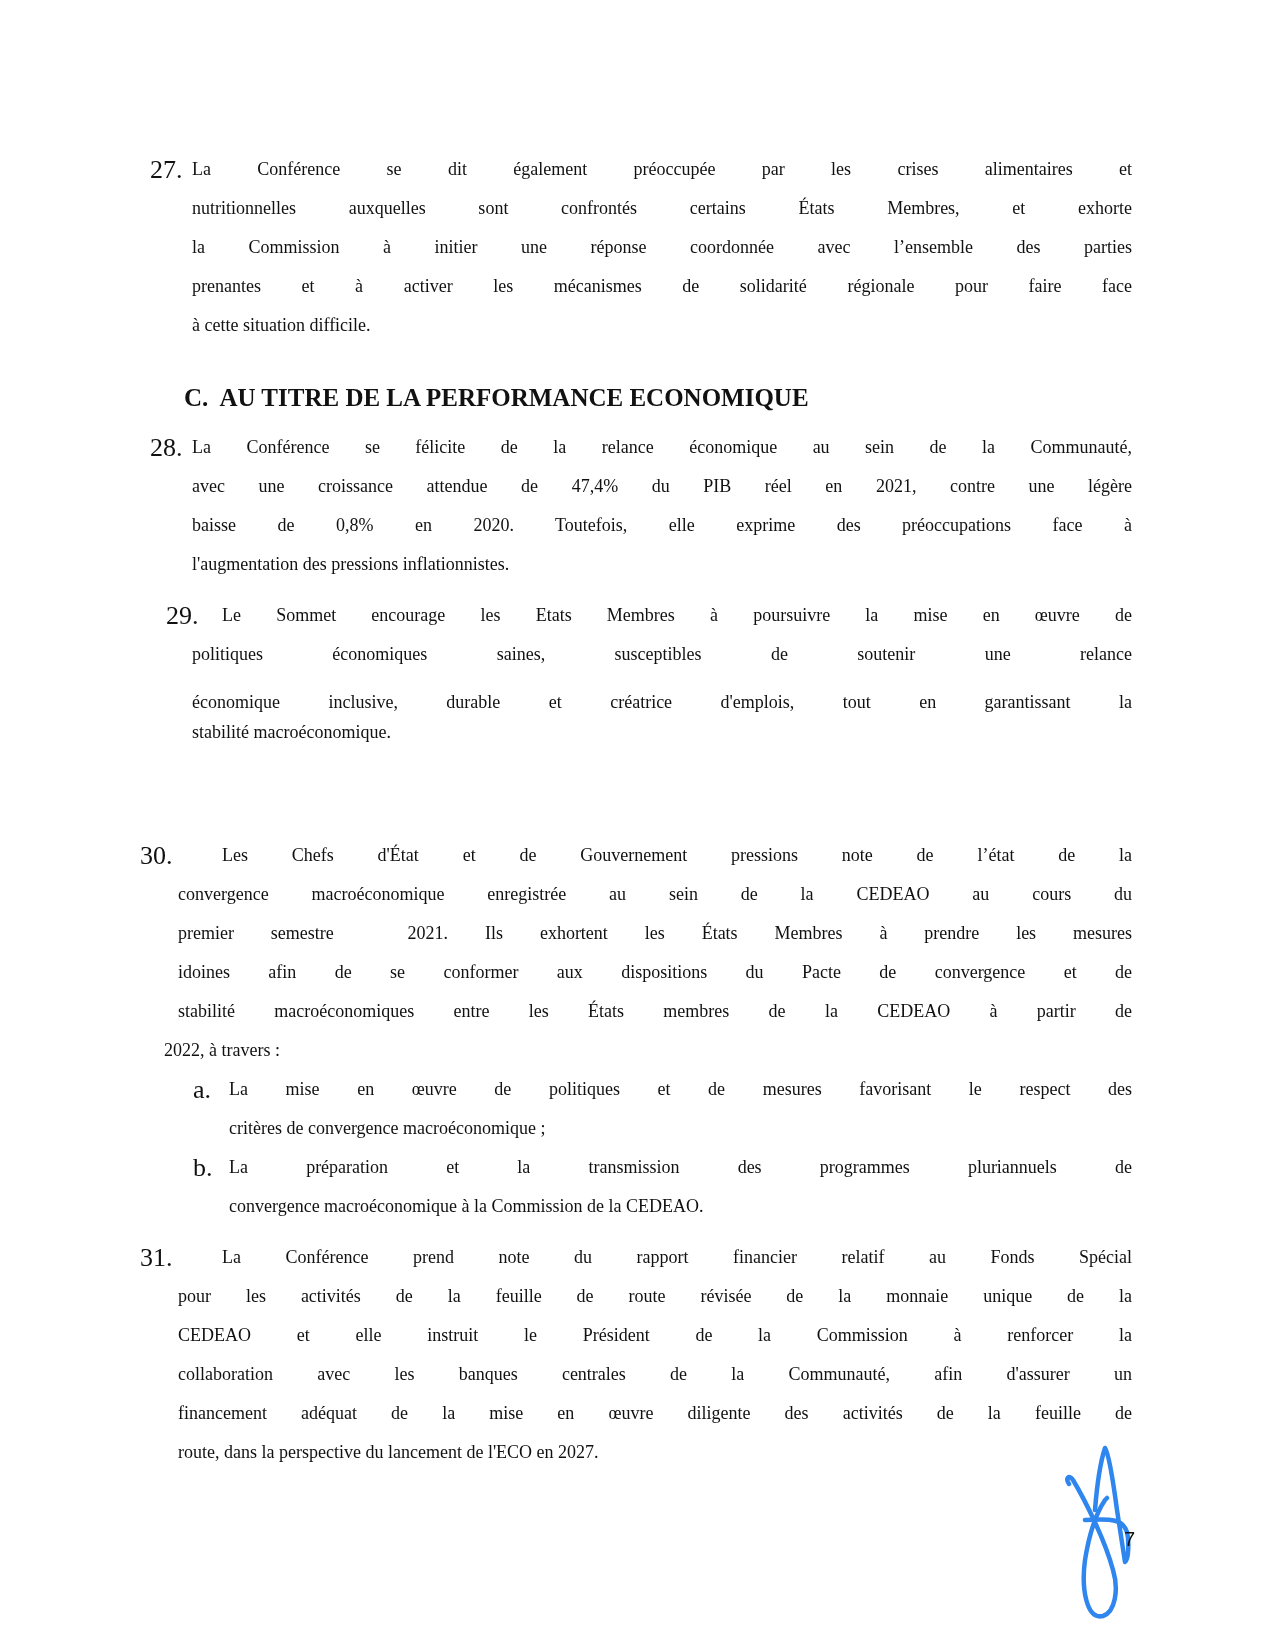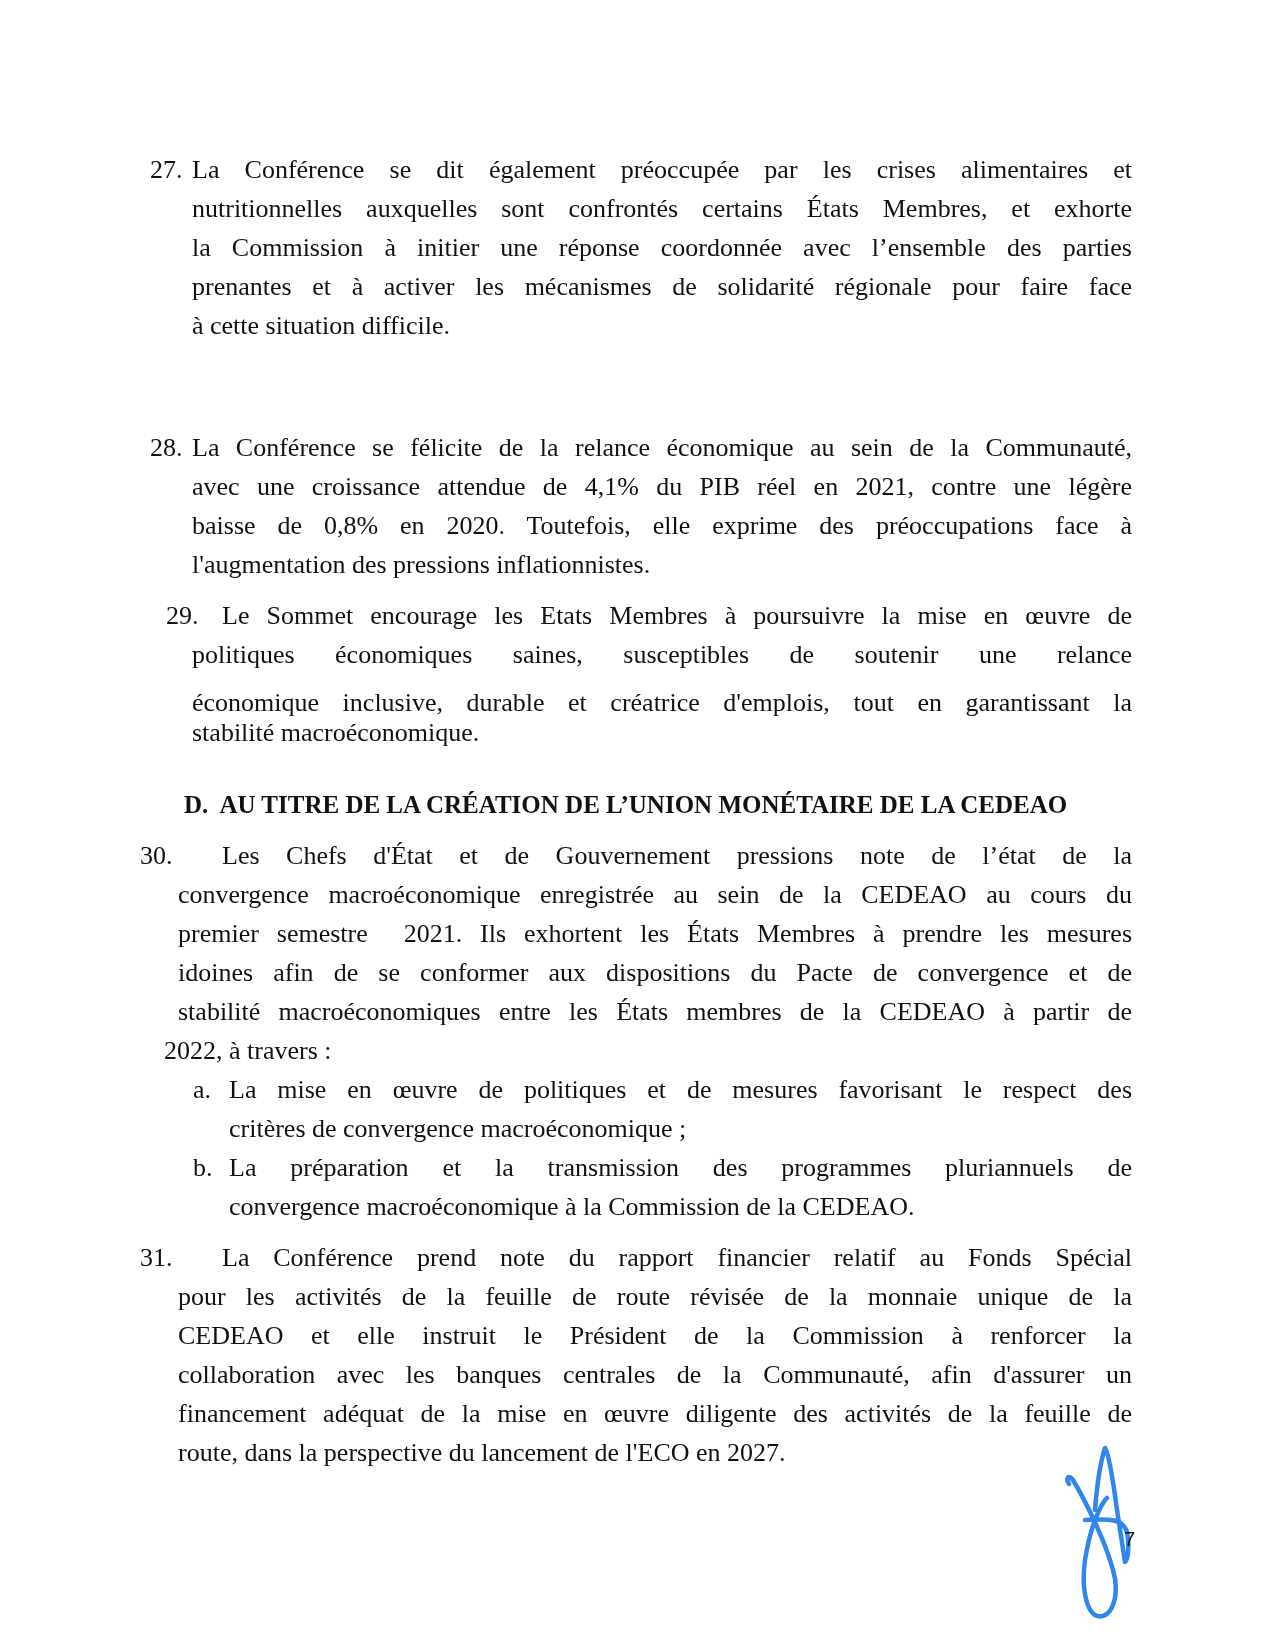--- a/index.html
+++ b/index.html
@@ -1,57 +1,57 @@
 <!DOCTYPE html>
 <html><head>
 <meta charset="utf-8">
 <style>
   html, body { margin:0; padding:0; background:#ffffff; }
   body { width:1275px; height:1650px; position:relative; overflow:hidden;
          font-family:"Liberation Serif", "DejaVu Serif", serif; color:#111; }
   .page { position:absolute; left:0; top:0; width:1275px; height:1522px; }
-  .line { position:absolute; font-size:26px; line-height:39px; white-space:nowrap; }
+  .line { position:absolute; font-size:18px; line-height:39px; white-space:nowrap; }
   .just { text-align:justify; text-align-last:justify; }
   .num { position:absolute; font-size:26px; line-height:39px; }
   .heading { position:absolute; font-size:25px; font-weight:bold; line-height:39px; white-space:nowrap; }
   .pagenum { position:absolute; font-family:"Liberation Sans","DejaVu Sans",sans-serif; font-size:20px; }
   .sig { position:absolute; }
 </style>
 </head>
 <body>
 
 <div class="page">
 
   <div>
     <span class="num" style="left:150px;top:150px;">27.</span>
     <div class="line just" style="left:192px;top:150px;width:940px;">La Conférence se dit également préoccupée par les crises alimentaires et</div>
     <div class="line just" style="left:192px;top:189px;width:940px;">nutritionnelles auxquelles sont confrontés certains États Membres, et exhorte</div>
     <div class="line just" style="left:192px;top:228px;width:940px;">la Commission à initier une réponse coordonnée avec l’ensemble des parties</div>
     <div class="line just" style="left:192px;top:267px;width:940px;">prenantes et à activer les mécanismes de solidarité régionale pour faire face</div>
     <div class="line" style="left:192px;top:306px;">à cette situation difficile.</div>
   </div>
 
+  <div class="heading" style="left:184px;top:378px;white-space:pre;">C.  AU TITRE DE LA PERFORMANCE ECONOMIQUE</div>
 
   <div>
     <span class="num" style="left:150px;top:428px;">28.</span>
     <div class="line just" style="left:192px;top:428px;width:940px;">La Conférence se félicite de la relance économique au sein de la Communauté,</div>
-    <div class="line just" style="left:192px;top:467px;width:940px;">avec une croissance attendue de 4,1% du PIB réel en 2021, contre une légère</div>
+    <div class="line just" style="left:192px;top:467px;width:940px;">avec une croissance attendue de 47,4% du PIB réel en 2021, contre une légère</div>
     <div class="line just" style="left:192px;top:506px;width:940px;">baisse de 0,8% en 2020. Toutefois, elle exprime des préoccupations face à</div>
     <div class="line" style="left:192px;top:545px;">l'augmentation des pressions inflationnistes.</div>
   </div>
 
   <div>
     <span class="num" style="left:166px;top:596px;">29.</span>
     <div class="line just" style="left:222px;top:596px;width:910px;">Le Sommet encourage les Etats Membres à poursuivre la mise en œuvre de</div>
     <div class="line just" style="left:192px;top:635px;width:940px;">politiques économiques saines, susceptibles de soutenir une relance</div>
     <div class="line just" style="left:192px;top:655px;width:940px;margin-top:28px;">économique inclusive, durable et créatrice d'emplois, tout en garantissant la</div>
     <div class="line" style="left:192px;top:713px;">stabilité macroéconomique.</div>
   </div>
 
-  <div class="heading" style="left:184px;top:785px;white-space:pre;">D.  AU TITRE DE LA CRÉATION DE L’UNION MONÉTAIRE DE LA CEDEAO</div>
 
   <div>
     <span class="num" style="left:140px;top:836px;">30.</span>
     <div class="line just" style="left:222px;top:836px;width:910px;">Les Chefs d'État et de Gouvernement pressions note de l’état de la</div>
     <div class="line just" style="left:178px;top:875px;width:954px;">convergence macroéconomique enregistrée au sein de la CEDEAO au cours du</div>
     <div class="line just" style="left:178px;top:914px;width:954px;white-space:pre;">premier semestre  2021. Ils exhortent les États Membres à prendre les mesures</div>
     <div class="line just" style="left:178px;top:953px;width:954px;">idoines afin de se conformer aux dispositions du Pacte de convergence et de</div>
     <div class="line just" style="left:178px;top:992px;width:954px;">stabilité macroéconomiques entre les États membres de la CEDEAO à partir de</div>
     <div class="line" style="left:164px;top:1031px;">2022, à travers :</div>
 

